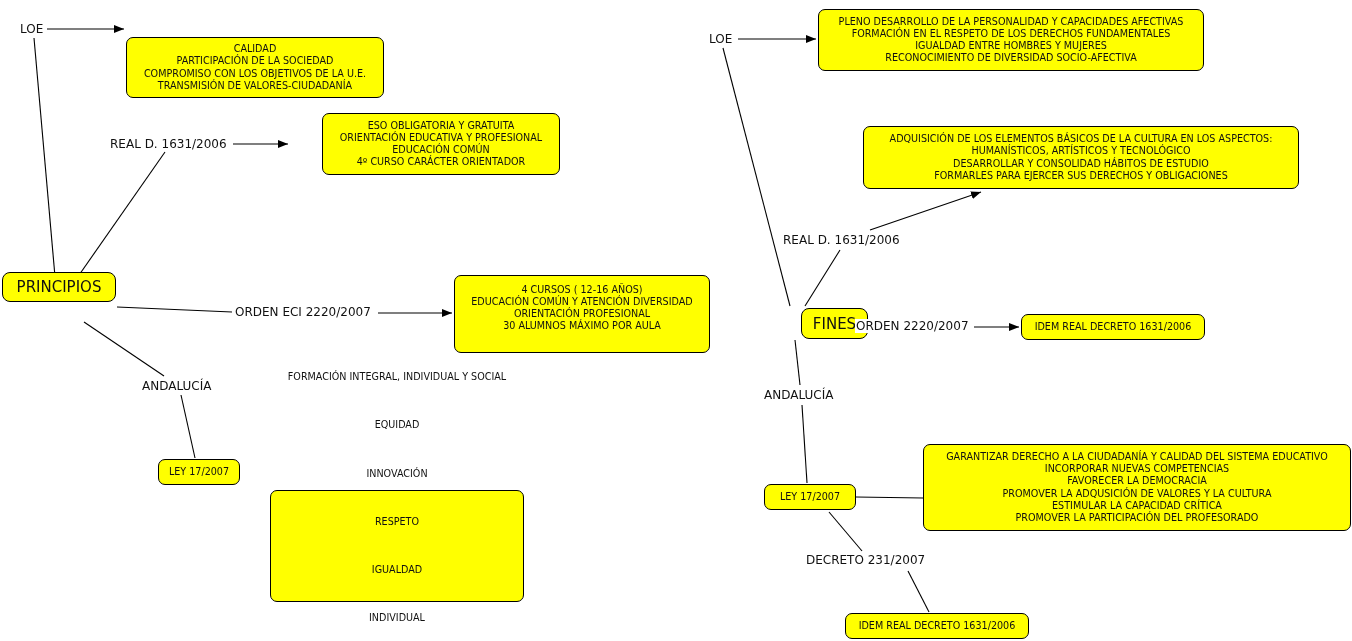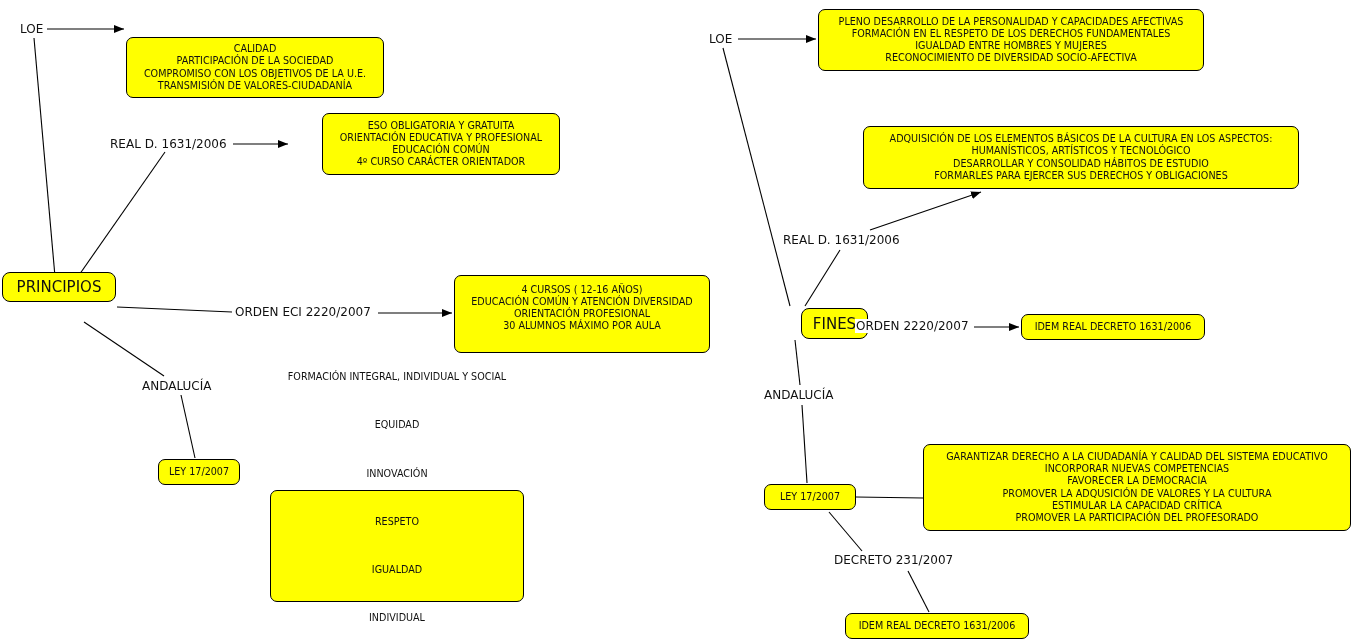--- a/index.html
+++ b/index.html
@@ -124,16 +124,16 @@
 
 <div class="box" style="left:923px;top:444px;width:428px;height:87px;">
   <span class="line">GARANTIZAR DERECHO A LA CIUDADANÍA Y CALIDAD DEL SISTEMA EDUCATIVO</span>
   <span class="line">INCORPORAR NUEVAS COMPETENCIAS</span>
   <span class="line">FAVORECER LA DEMOCRACIA</span>
   <span class="line">PROMOVER LA ADQUSICIÓN DE VALORES Y LA CULTURA</span>
   <span class="line">ESTIMULAR LA CAPACIDAD CRÍTICA</span>
   <span class="line">PROMOVER LA PARTICIPACIÓN DEL PROFESORADO</span>
 </div>
 
-<span class="lbl" style="left:833px;top:553px;">DECRETO 231/2007</span>
+<span class="lbl" style="left:805px;top:553px;">DECRETO 231/2007</span>
 <div class="box" style="left:845px;top:613px;width:184px;height:26px;">
   <span class="line">IDEM REAL DECRETO 1631/2006</span>
 </div>
 
 </body></html>

